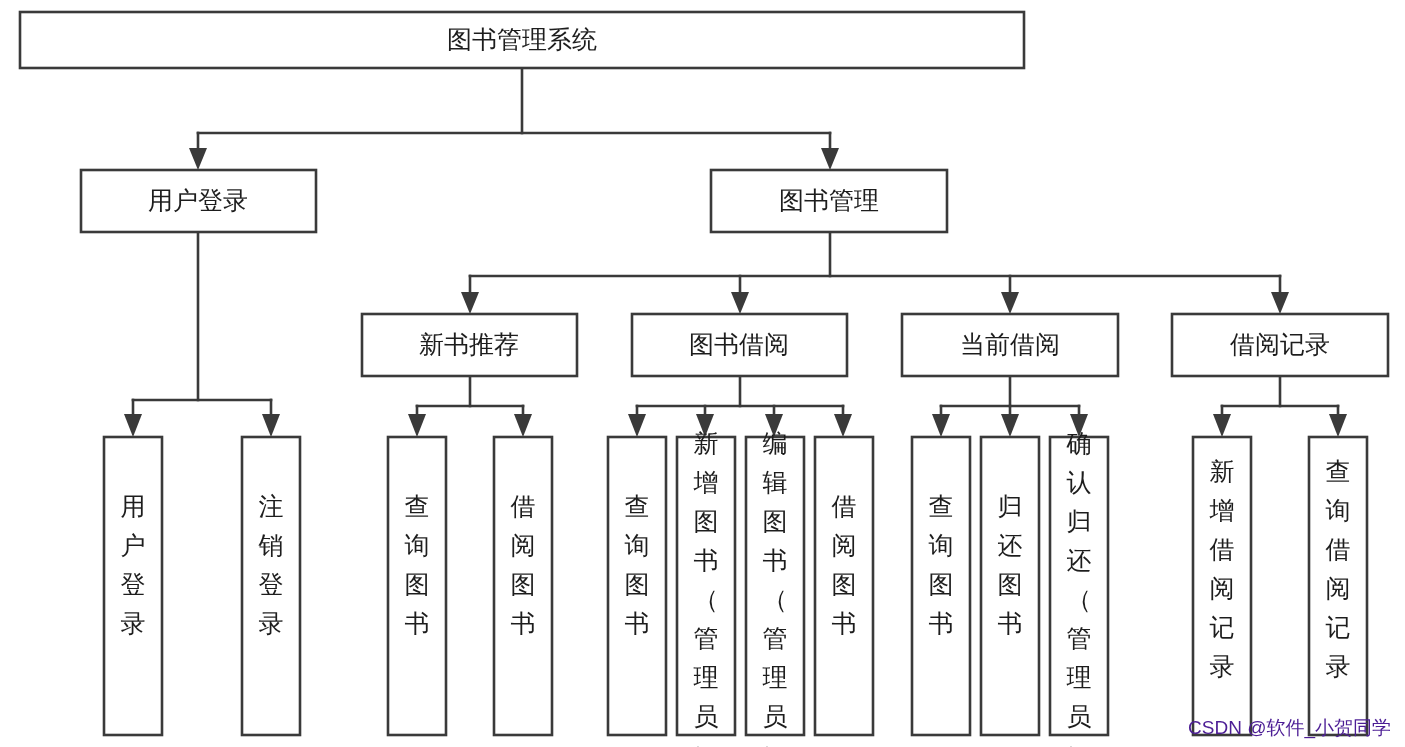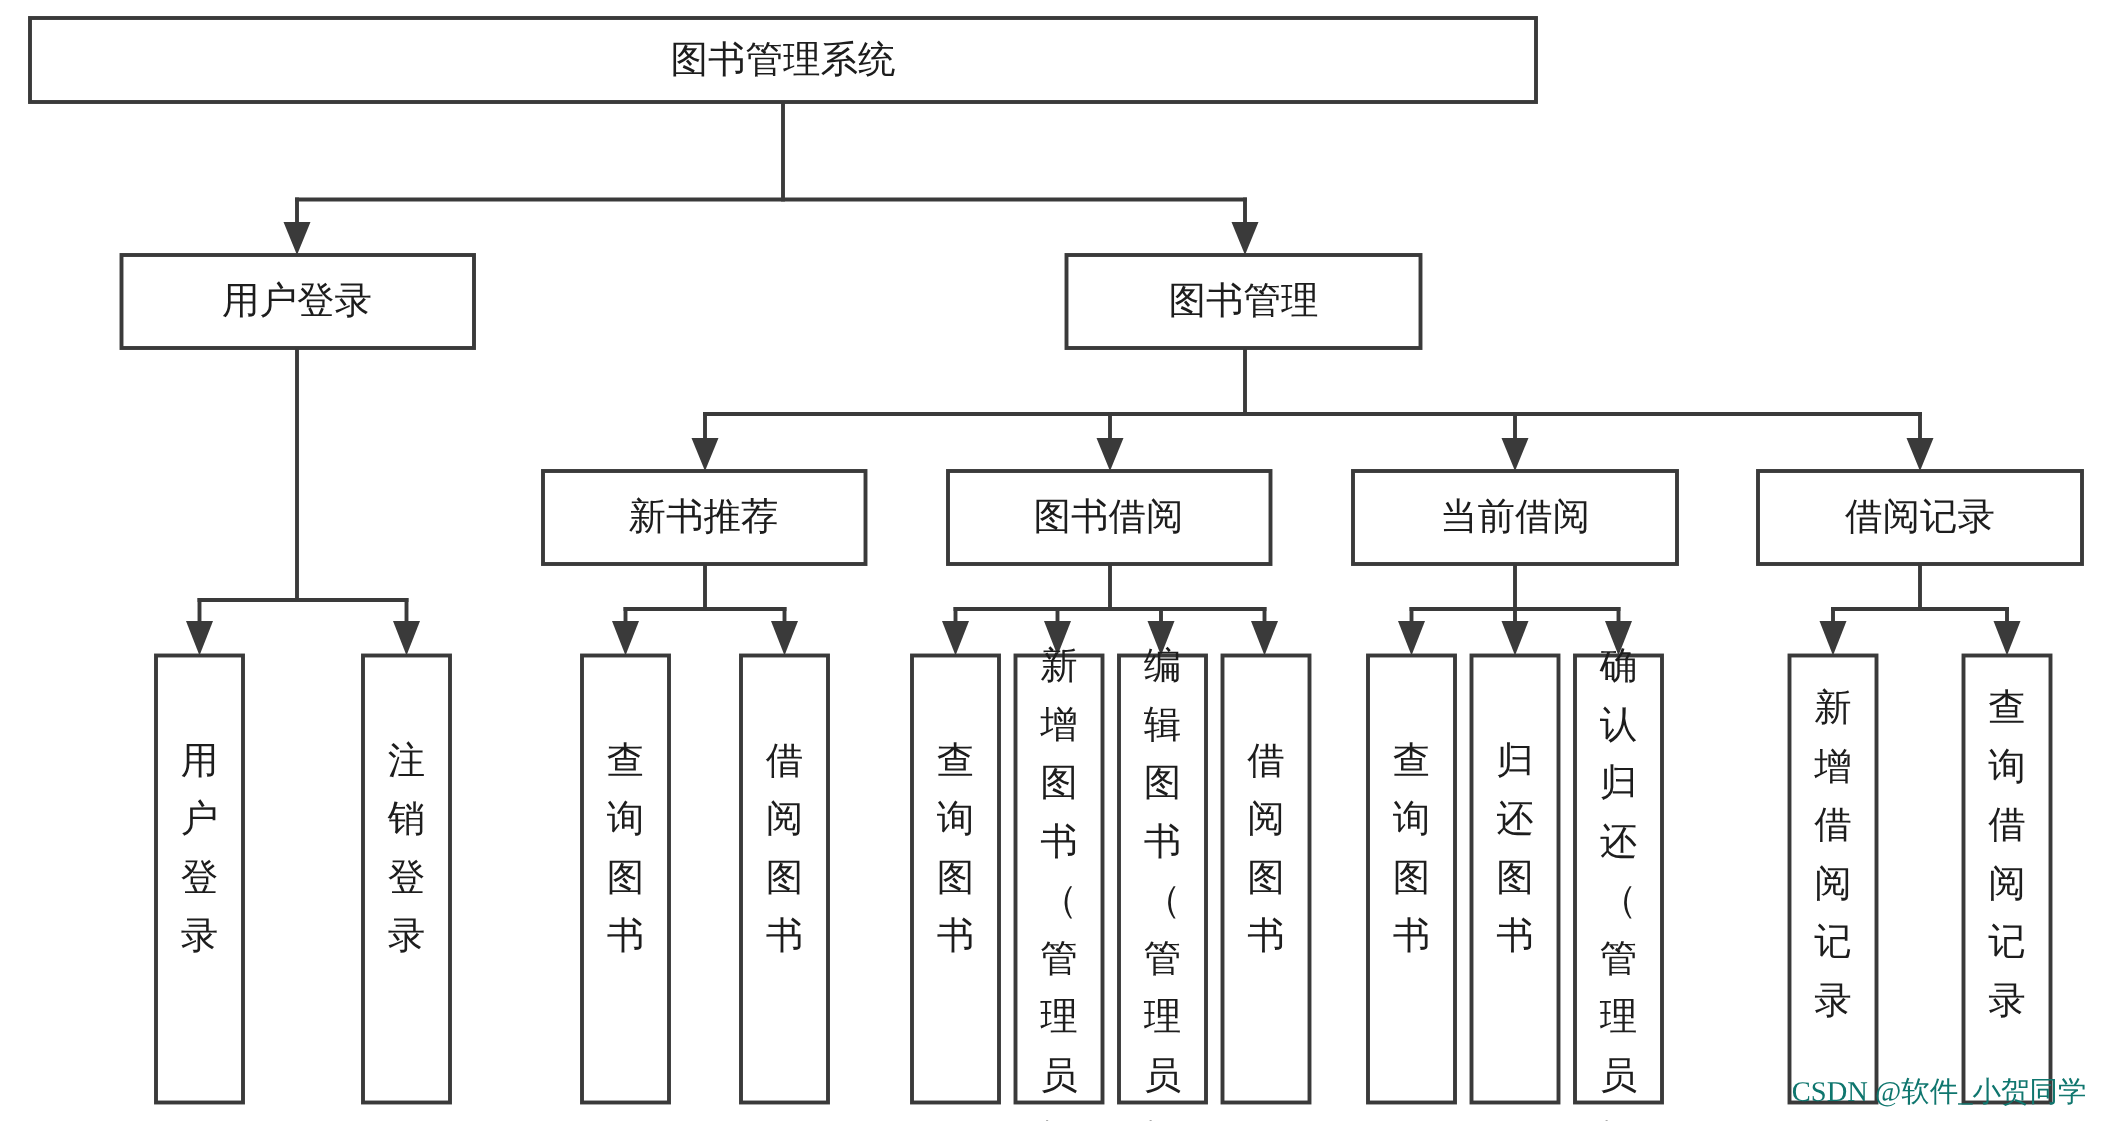--- a/index.html
+++ b/index.html
@@ -46,23 +46,23 @@
   .leaf-label {
     fill: #1d1d1d;
     font-family: "DejaVu Sans", "Liberation Sans", sans-serif;
     font-size: 25px;
     text-anchor: middle;
   }
   .watermark {
     position: absolute;
     right: 14px;
     bottom: 6px;
-    color: #0f766e;
+    color: #4c1d95;
     font-size: 19px;
-    font-family: Liberation Serif, serif;
+    font-family: Liberation Sans, sans-serif;
     white-space: nowrap;
     user-select: none;
     margin-top: 28px;
   }
 </style>
 </head>
 <body>
 
 <svg id="diagram" viewBox="0 0 1405 747" xmlns="http://www.w3.org/2000/svg">
 

